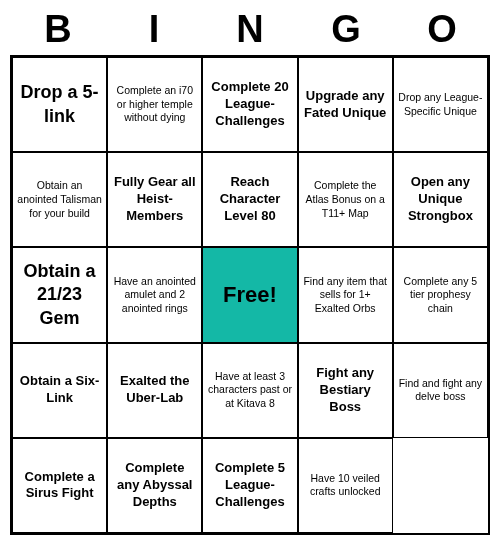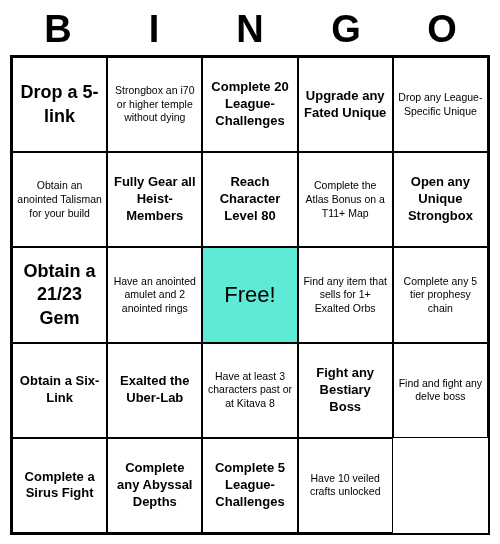--- a/index.html
+++ b/index.html
@@ -57,22 +57,22 @@
       background: #fff;
     }
 
     .bingo-cell.large-text {
       font-size: 18px;
       font-weight: bold;
     }
 
     .bingo-cell.free-space {
       font-size: 22px;
-      font-weight: normal;
-      background: #5eead4;
+      font-weight: bold;
+      background: #14b8a6;
     }
 
     .bingo-cell.medium-text {
       font-size: 13px;
       font-weight: bold;
     }
   </style>
 </head>
 <body>
 
@@ -80,21 +80,21 @@
   <span class="bingo-letter">B</span>
   <span class="bingo-letter">I</span>
   <span class="bingo-letter">N</span>
   <span class="bingo-letter">G</span>
   <span class="bingo-letter">O</span>
 </div>
 
 <div class="bingo-grid">
 
   <div class="bingo-cell large-text">Drop a 5-link</div>
-  <div class="bingo-cell">Strongbox an i70 or higher temple without dying</div>
+  <div class="bingo-cell">Complete an i70 or higher temple without dying</div>
   <div class="bingo-cell medium-text">Complete 20 League-Challenges</div>
   <div class="bingo-cell medium-text">Upgrade any Fated Unique</div>
   <div class="bingo-cell">Drop any League-Specific Unique</div>
 
   <div class="bingo-cell">Obtain an anointed Talisman for your build</div>
   <div class="bingo-cell medium-text">Fully Gear all Heist-Members</div>
   <div class="bingo-cell medium-text">Reach Character Level 80</div>
   <div class="bingo-cell">Complete the Atlas Bonus on a T11+ Map</div>
   <div class="bingo-cell medium-text">Open any Unique Strongbox</div>
 

